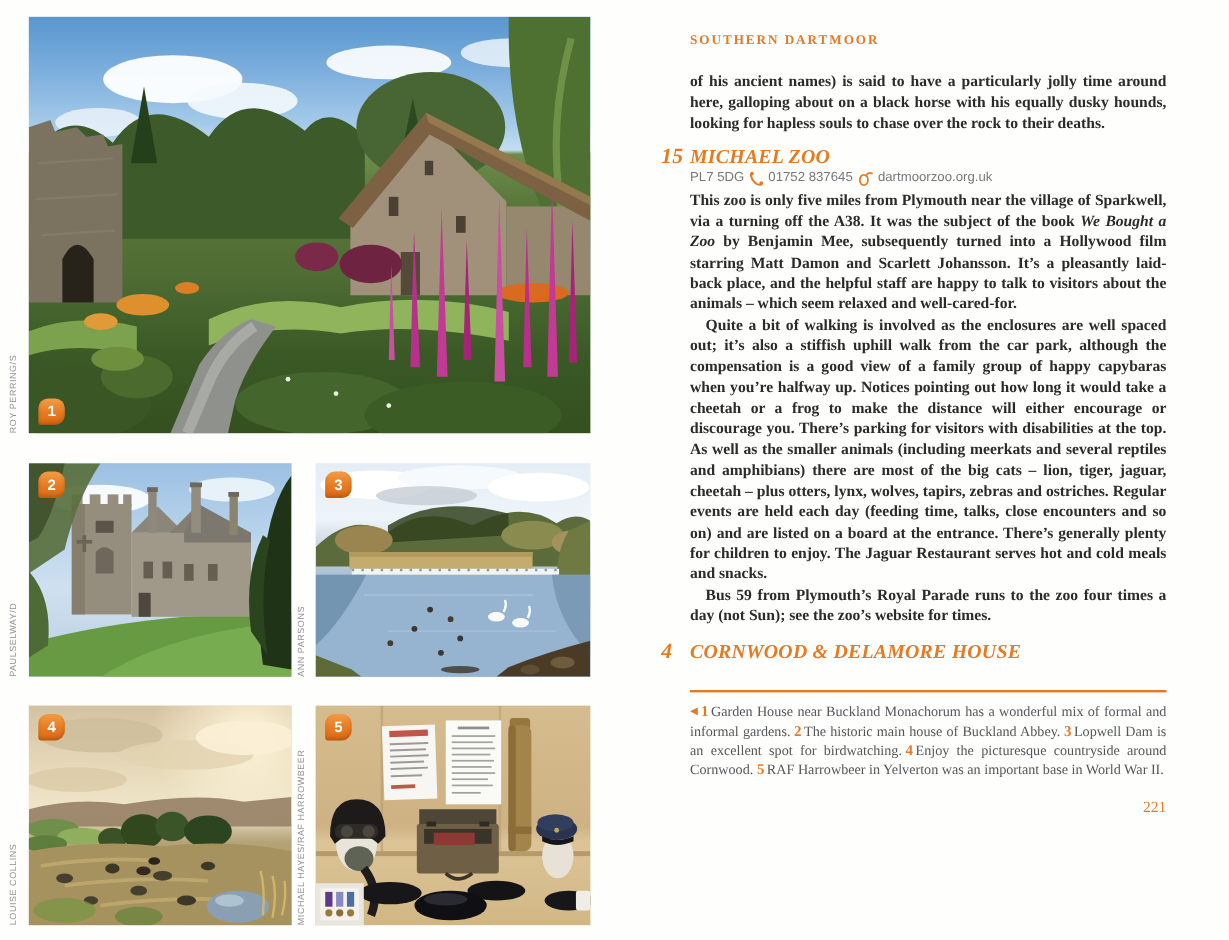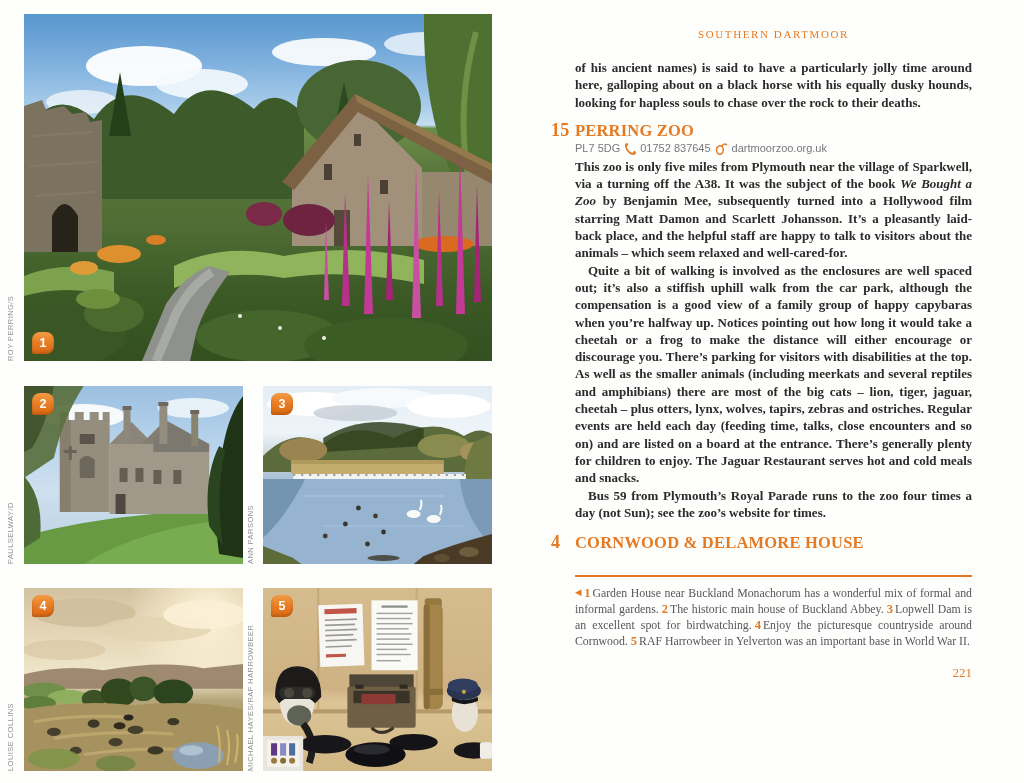--- a/index.html
+++ b/index.html
@@ -35,26 +35,26 @@
             font-family:"Liberation Sans",sans-serif; font-size:7.5px; letter-spacing:.45px;
             color:#919296; white-space:nowrap; }
   .cr1 { left:6px;   top:14px;  height:347px; }
   .cr2 { left:6px;   top:386px; height:178px; }
   .cr3 { left:246px; top:386px; height:178px; }
   .cr4 { left:6px;   top:588px; height:183px; }
   .cr5 { left:246px; top:588px; height:183px; }
 
   
   .text-col { position:absolute; left:575px; top:28px; width:397px; }
-  .running-head { text-align:center; color:#e67a22; font-size:11px; letter-spacing:1.6px;
-                  margin-bottom:19px; }
+  .running-head { text-align:left; color:#e67a22; font-size:11px; letter-spacing:1.6px;
+                  margin-bottom:19px;font-weight:bold; }
   p.body { font-size:13px; line-height:17.3px; color:#2b2b2b; text-align:justify;font-weight:bold; }
   p.indent { text-indent:13px; }
   h2.section { position:relative; color:#e67a22; font-size:16.5px; font-weight:700;
-               letter-spacing:.2px; margin:10px 0 1px; }
+               letter-spacing:.2px; margin:10px 0 1px;font-style:italic; }
   h2.section .sec-num { position:absolute; left:-24px; top:-1px; font-size:18px; }
   .contact { display:flex; align-items:center; gap:4px; margin:1px 0 3px;
              font-family:"Liberation Sans",sans-serif; font-size:11px; color:#77787b; }
   .contact svg { display:block; }
   h2.s16 { margin-top:12px; }
   .caption-rule { border:none; border-top:2px solid #e67a22; margin:22px 0 7px; }
   p.captions { font-family:Liberation Serif, serif; font-size:11.8px; line-height:16px;
                color:#55565a; text-align:justify; }
   .cap-arrow { color:#e67a22; font-size:8.5px; vertical-align:1.5px; }
   .cap-num { color:#e67a22; font-weight:700; font-size:12.5px; margin:0 2px 0 3px; }
@@ -358,21 +358,21 @@
     </svg>
     <div class="badge tl">5</div>
   </figure>
   <div class="credit cr5">MICHAEL HAYES/RAF HARROWBEER</div>
 
   <main class="text-col">
     <div class="running-head">SOUTHERN DARTMOOR</div>
 
     <p class="body">of his ancient names) is said to have a particularly jolly time around here, galloping about on a black horse with his equally dusky hounds, looking for hapless souls to chase over the rock to their deaths.</p>
 
-    <h2 class="section"><span class="sec-num">15</span><span>PERRING ZOO</span></h2>
+    <h2 class="section"><span class="sec-num">15</span><span>MICHAEL ZOO</span></h2>
 
     <div class="contact">
       <span>PL7 5DG</span>
       <svg width="12" height="13" viewBox="0 0 12 13">
         <path d="M3 2 C2 2.4 1.6 3.2 1.8 4.4 C2.1 6.4 3.2 8.3 5 10 C6.8 11.6 8.6 12.3 9.9 11.9 C10.9 11.6 11.2 10.8 10.8 10" stroke="#e67a22" stroke-width="1.7" fill="none" stroke-linecap="round"></path>
         <circle cx="2.6" cy="2.8" r="1.4" fill="#e67a22"></circle>
         <circle cx="10.2" cy="10.6" r="1.4" fill="#e67a22"></circle>
       </svg>
       <span>01752 837645</span>
       <svg width="13" height="13" viewBox="0 0 13 13">

